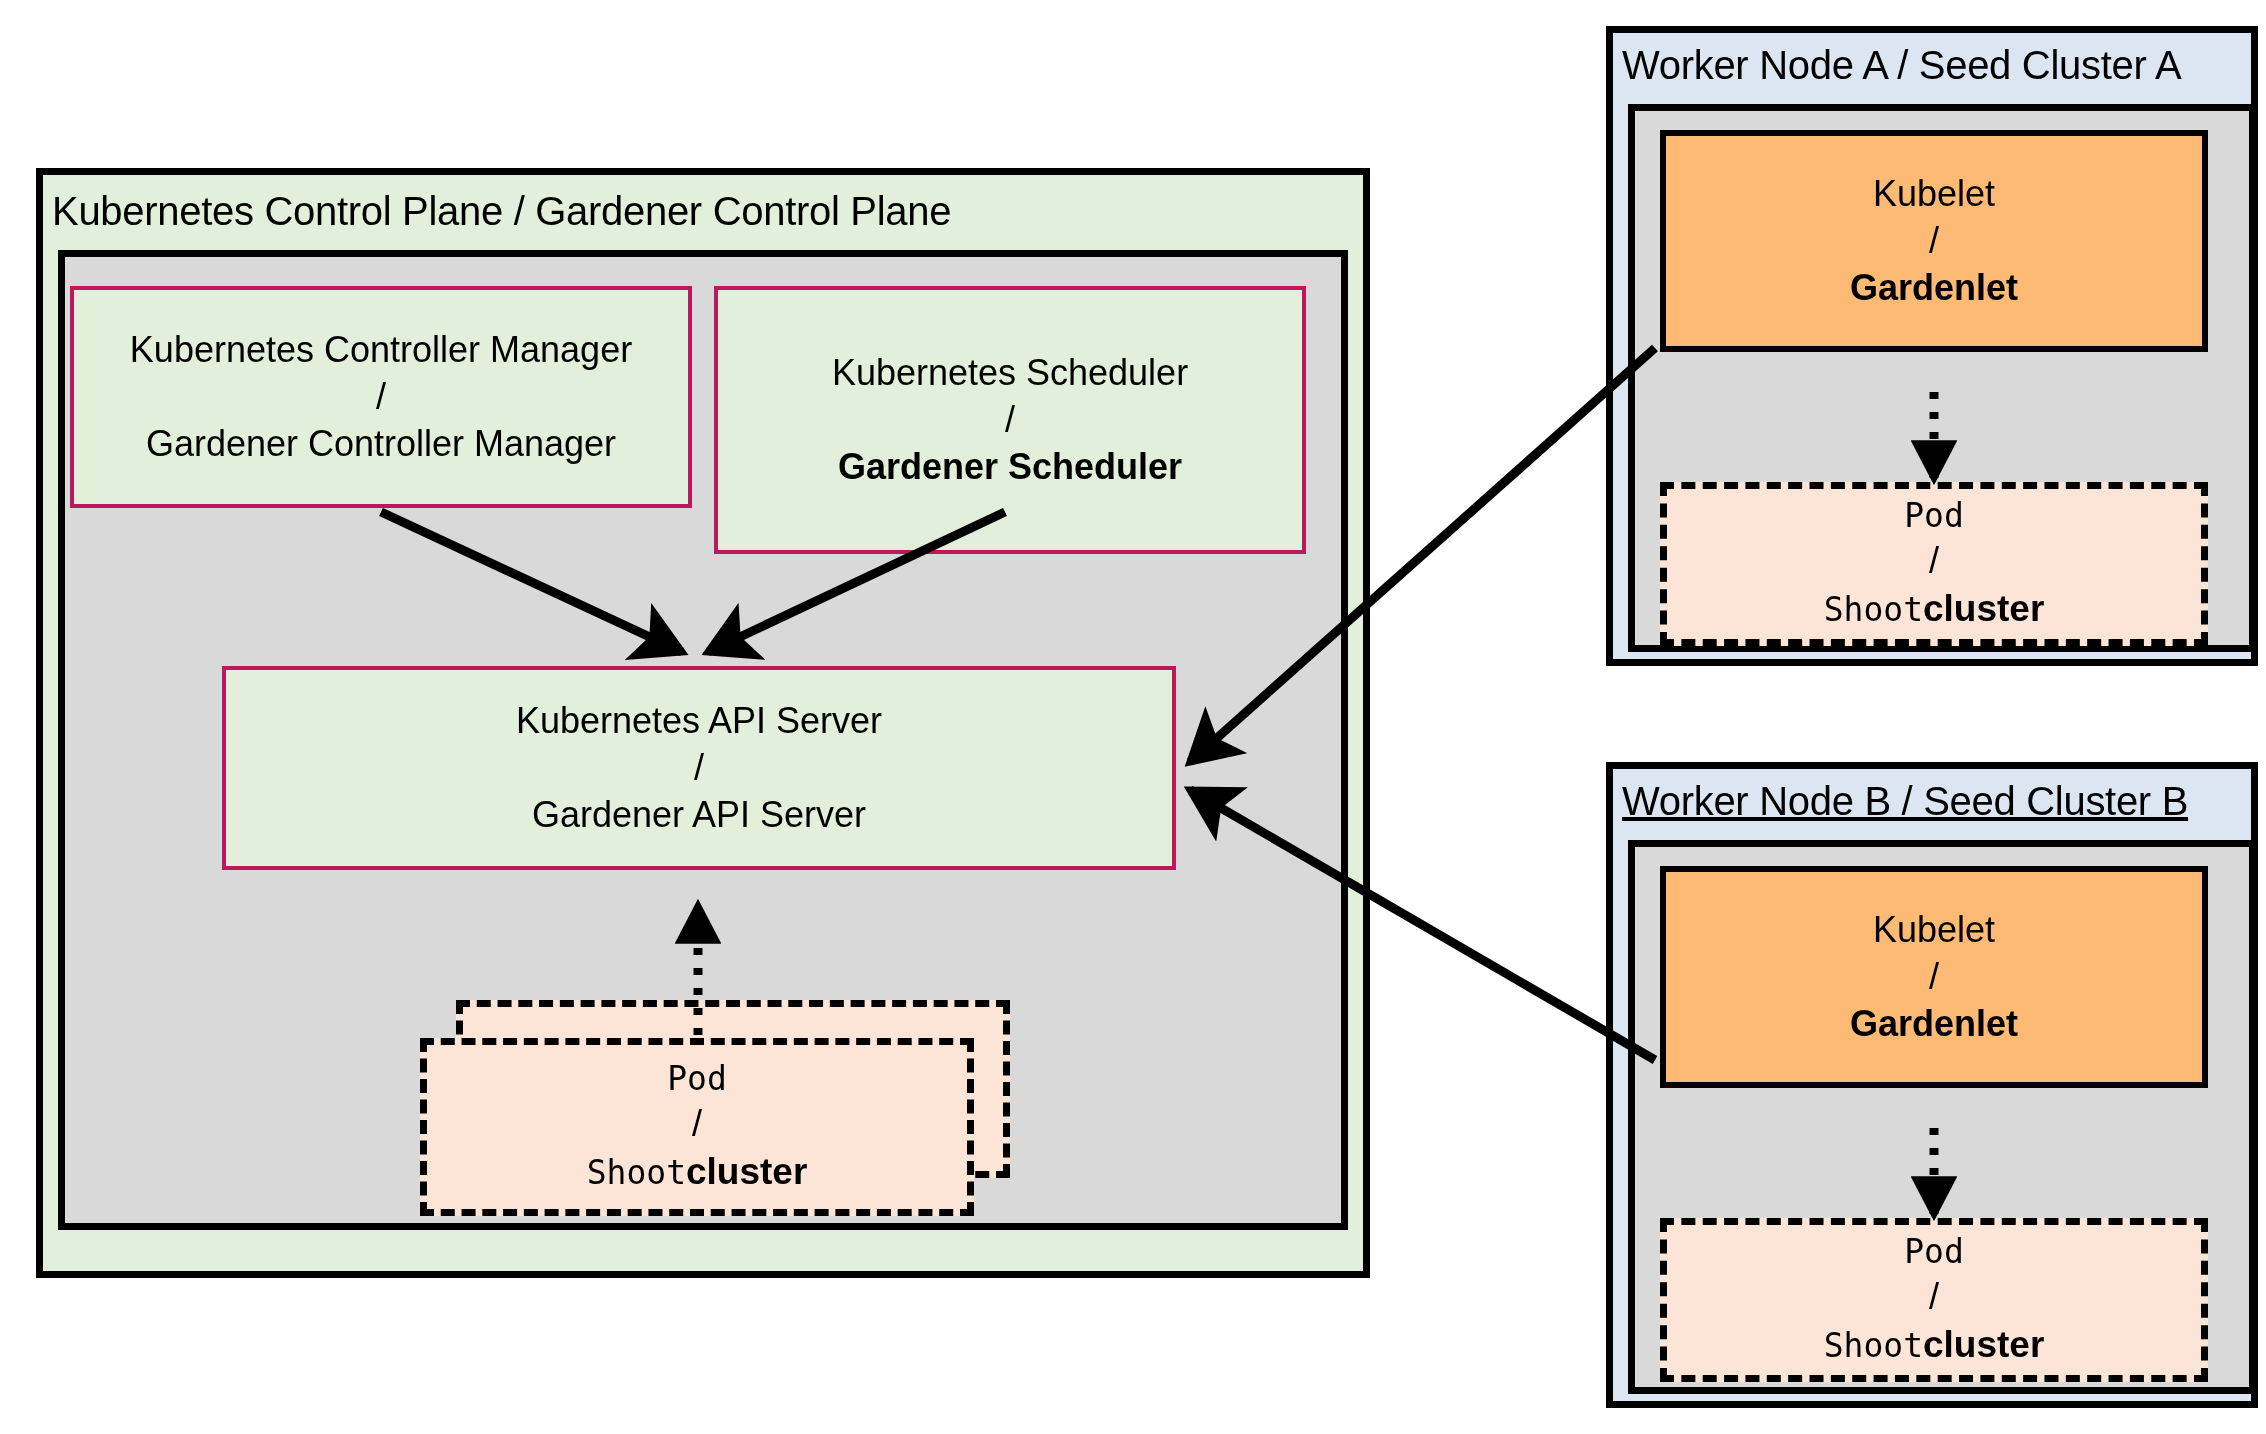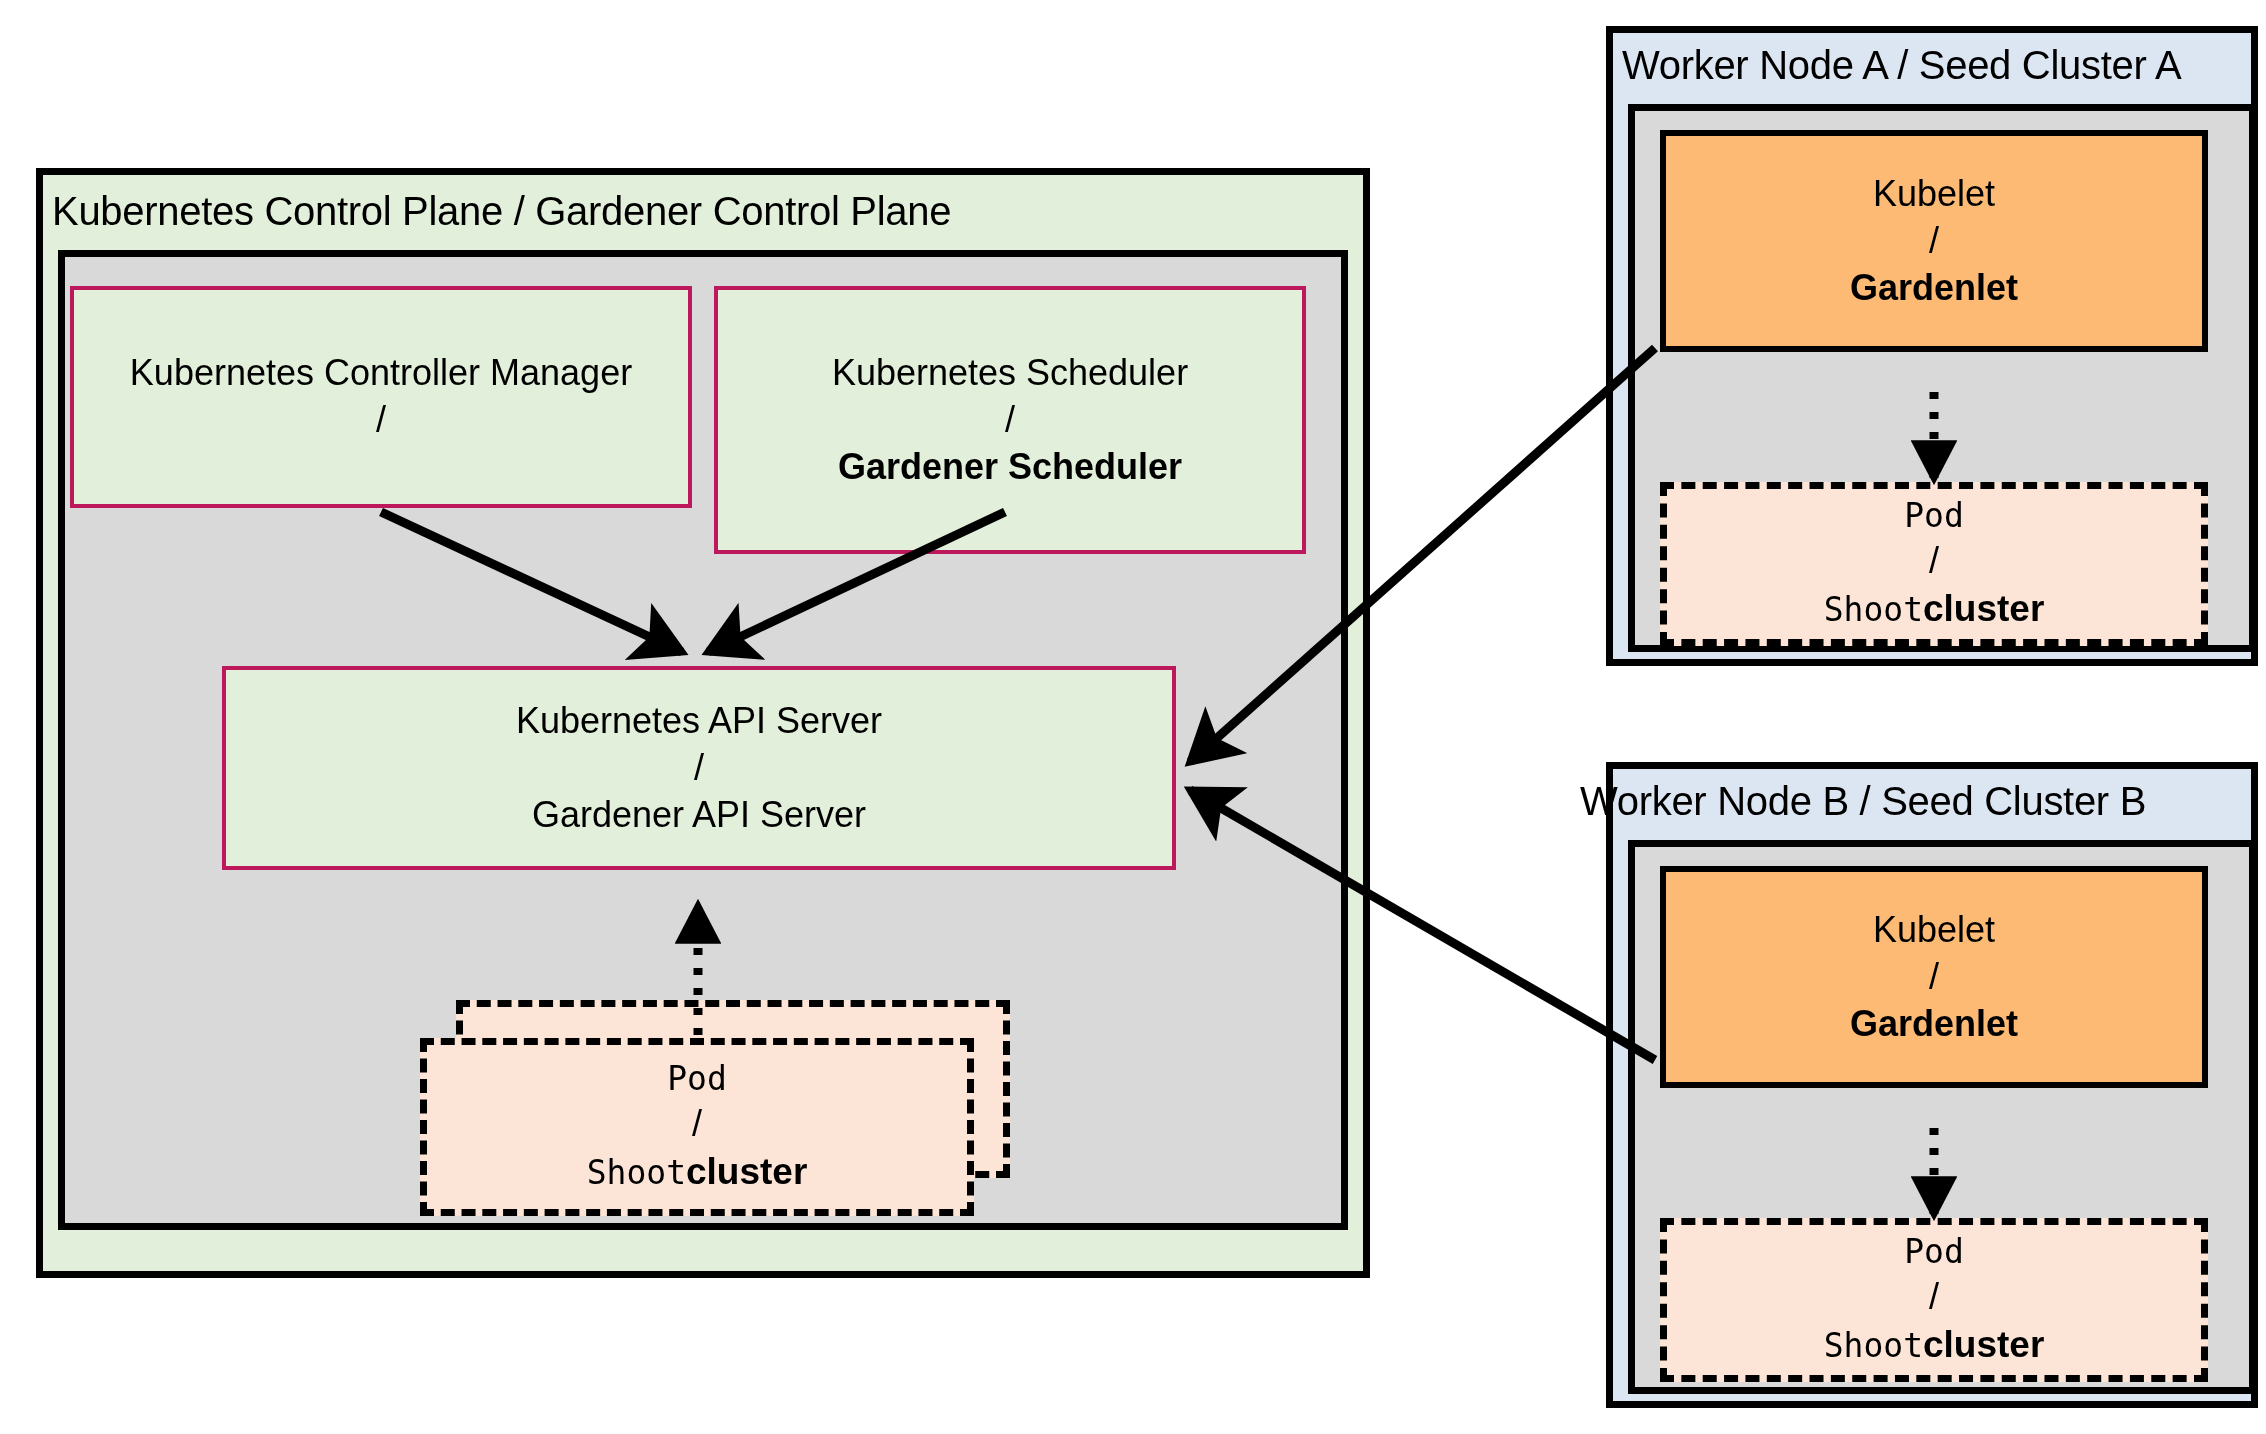--- a/index.html
+++ b/index.html
@@ -60,20 +60,21 @@
   <div class="box outer-green" style="left:36px;top:168px;width:1334px;height:1110px;">
   </div>
   <div class="section-title" style="left:52px;top:190px;">Kubernetes Control Plane / Gardener Control Plane</div>
 
   <div class="box inner-gray" style="left:58px;top:250px;width:1290px;height:980px;"></div>
 
   <div class="box leaf-green" style="left:70px;top:286px;width:622px;height:222px;">
     <div class="stack">
       <span class="ln">Kubernetes Controller Manager</span>
       <span class="ln sep">/</span>
+      <span class="ln">Gardener Controller Manager</span>
     </div>
   </div>
 
   <div class="box leaf-green" style="left:714px;top:286px;width:592px;height:268px;">
     <div class="stack">
       <span class="ln">Kubernetes Scheduler</span>
       <span class="ln sep">/</span>
       <span class="ln bold">Gardener Scheduler</span>
     </div>
   </div>
@@ -111,21 +112,21 @@
 
   <div class="box leaf-pod" style="left:1660px;top:482px;width:548px;height:164px;">
     <div class="stack">
       <span class="ln mono">Pod</span>
       <span class="ln sep">/</span>
       <span class="ln"><span class="mono">Shoot</span><span class="mono-bold">cluster</span></span>
     </div>
   </div>
 
   <div class="box outer-blue" style="left:1606px;top:762px;width:652px;height:646px;"></div>
-  <div class="section-title" style="left:1580px;top:780px;">Worker Node B / Seed Cluster B</div>
+  <div class="section-title" style="left:1622px;top:780px;text-decoration:underline;">Worker Node B / Seed Cluster B</div>
 
   <div class="box inner-gray" style="left:1628px;top:840px;width:628px;height:554px;"></div>
 
   <div class="box leaf-orange" style="left:1660px;top:866px;width:548px;height:222px;">
     <div class="stack">
       <span class="ln">Kubelet</span>
       <span class="ln sep">/</span>
       <span class="ln bold">Gardenlet</span>
     </div>
   </div>

